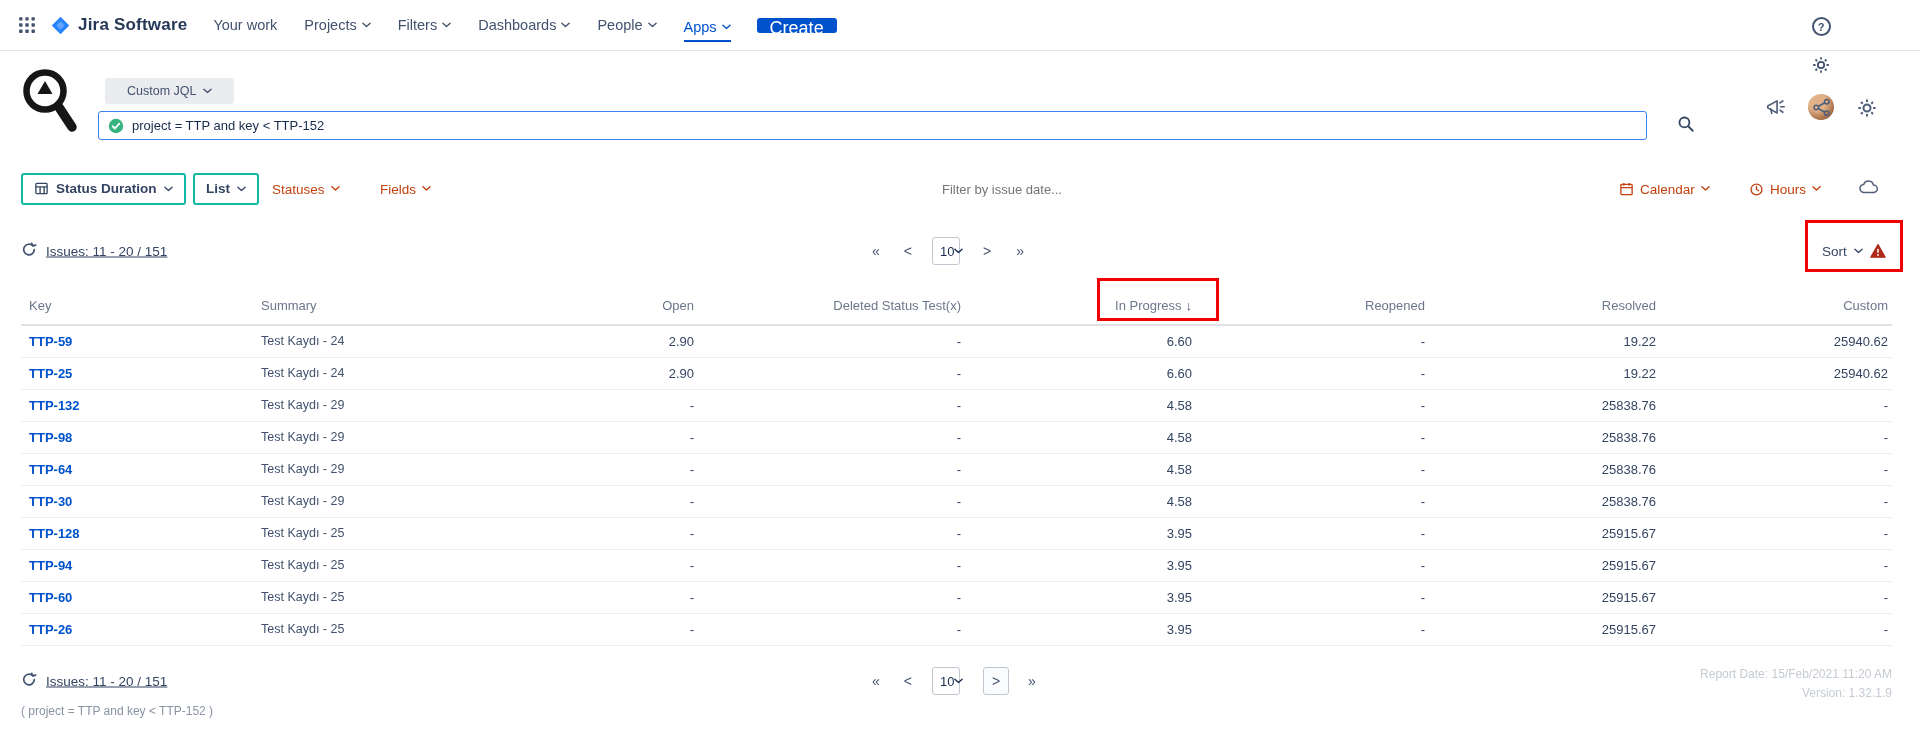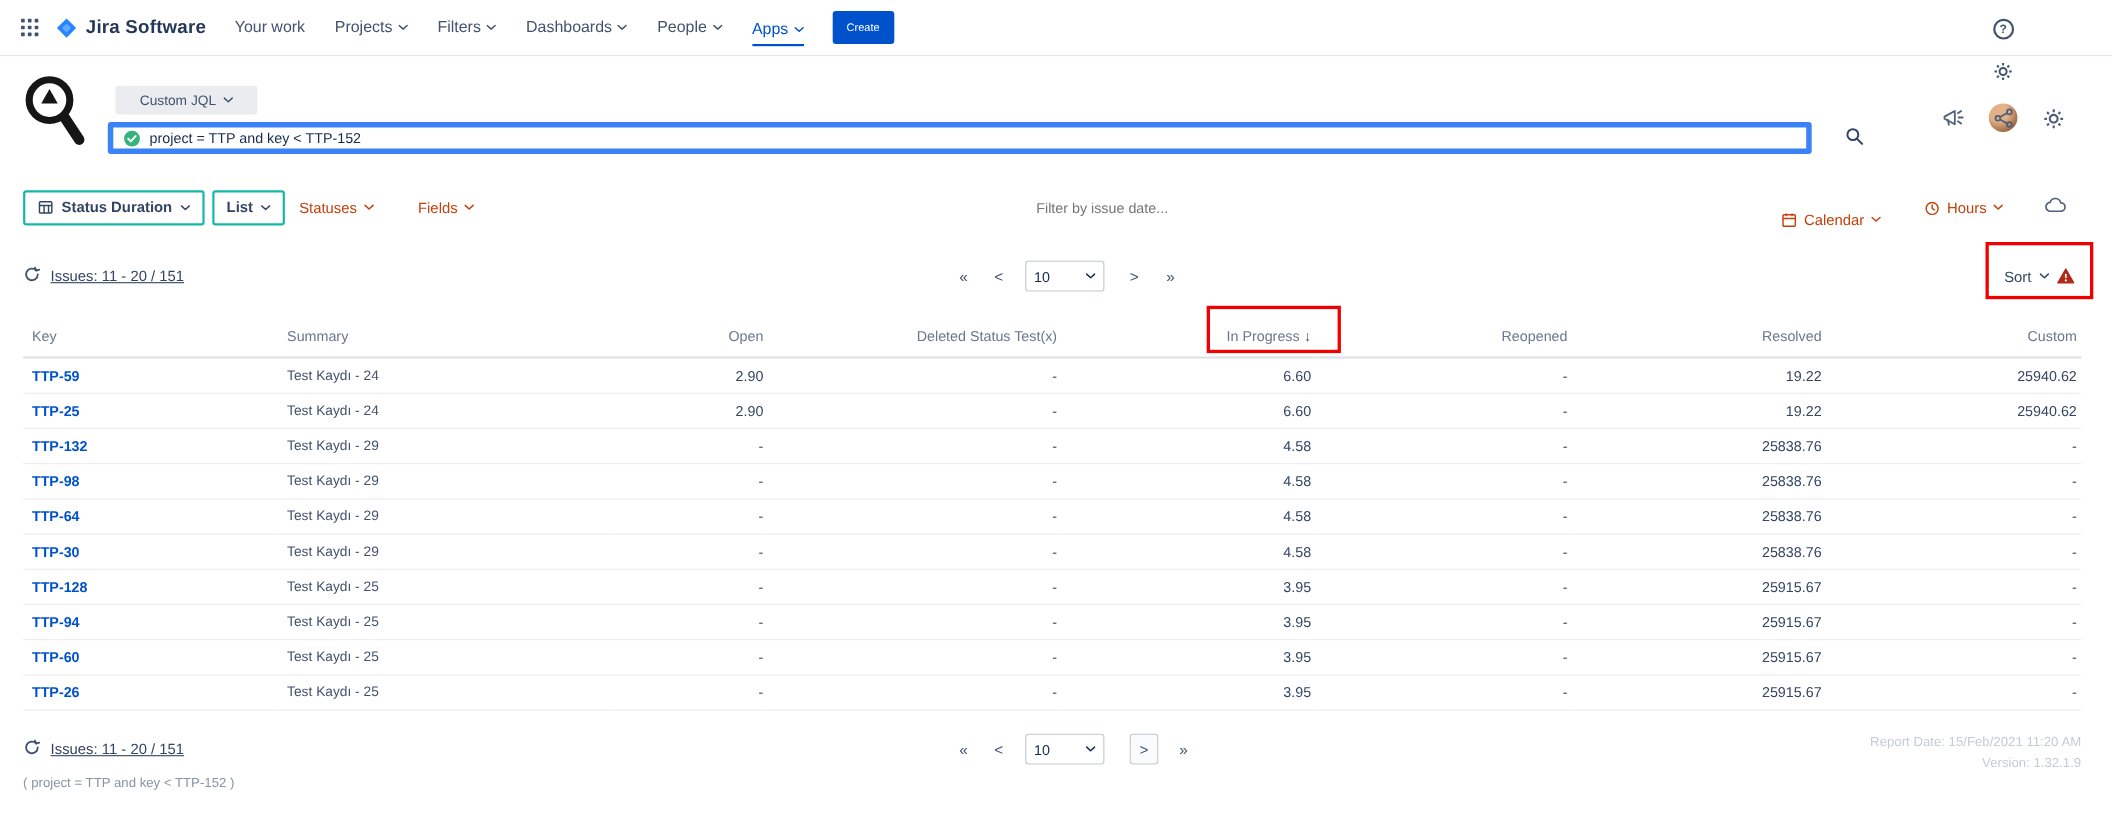--- a/index.html
+++ b/index.html
@@ -21,39 +21,39 @@
     border-bottom:1px solid #E1E4E8;display:flex;align-items:center;}
   .nav-left{display:flex;align-items:center;padding-left:18px;height:100%;}
   .appswitch{color:#42526E;margin-right:14px;display:flex;cursor:pointer;}
   .brand{display:flex;align-items:center;gap:7px;margin-right:26px;cursor:pointer;}
   .brand-text{font-size:17px;font-weight:600;color:#253858;letter-spacing:.2px;}
   .navlinks{display:flex;align-items:center;gap:27px;height:100%;}
   .nav-item{display:inline-flex;align-items:center;gap:5px;font-size:14.5px;color:#42526E;
     text-decoration:none;cursor:pointer;padding:4px 0;}
   .nav-item.active{color:var(--accent);border-bottom:2px solid var(--accent);padding-bottom:5px;margin-bottom:-7px;}
   .create-btn{margin-left:26px;background:var(--accent);color:#fff;border:none;border-radius:3px;
-    height:30px;padding:0 13px;font-size:10px;font-family:inherit;cursor:pointer;}
+    height:15px;padding:0 13px;font-size:18px;font-family:inherit;cursor:pointer;}
   .nav-right{margin-left:auto;display:flex;align-items:center;gap:19px;flex-direction:column;}
   .nav-search{width:198px;height:30px;border:1px solid #C1C7D0;border-radius:5px;
     display:flex;align-items:center;gap:7px;padding:0 9px;color:#6B778C;background:#fff;}
   .nav-search input{border:none;outline:none;font-family:inherit;font-size:13.5px;width:100%;color:#172B4D;background:transparent;}
   .nav-icon{color:#42526E;display:flex;cursor:pointer;}
   .help-badge{width:19px;height:19px;border:2px solid #42526E;border-radius:50%;display:flex;
     align-items:center;justify-content:center;font-size:11px;font-weight:bold;color:#42526E;cursor:pointer;}
   .avatar{width:26px;height:26px;border-radius:50%;cursor:pointer;
     background:radial-gradient(circle at 35% 30%,#e2b188 0 35%,#a8714a 70%,#6e4630 100%);}
 
   
   .querybar{position:absolute;top:51px;left:0;right:0;height:115px;}
   .querybar>*{position:absolute;}
   .app-logo{left:20px;top:14px;}
   .jql-chip{left:105px;top:27px;height:26px;background:#EBECF0;border:none;border-radius:3px;
     display:inline-flex;align-items:center;gap:7px;padding:0 22px;font-family:inherit;
     font-size:12.5px;color:#42526E;cursor:pointer;}
-  .jql-field{left:98px;top:60px;width:1549px;height:29px;border:5px solid #3b82f6;border-radius:3px;
+  .jql-field{left:98px;top:60px;width:1549px;height:29px;border:1px solid #3b82f6;border-radius:3px;
     display:flex;align-items:center;gap:8px;padding:0 9px;background:#fff;}
   .jql-text{font-size:13px;color:#172B4D;flex:1;outline:none;border:none;font-family:inherit;background:transparent;}
   .jql-search{left:1677px;top:64px;color:#344563;cursor:pointer;}
   .qb-icon{top:46px;color:#505F79;cursor:pointer;}
   .qb-megaphone{left:1765px;}
   .qb-share{left:1811px;}
   .qb-gear{left:1856px;}
 
   
   .toolbar{position:absolute;top:171px;left:0;right:0;height:35px;}
@@ -61,35 +61,35 @@
   .tb-btn{border:2px solid #14b8a6;border-radius:3px;background:#fff;height:32px;
     display:inline-flex;align-items:center;gap:7px;padding:0 11px;font-family:inherit;
     font-size:13.5px;font-weight:bold;color:#344563;cursor:pointer;}
   .view-btn{left:21px;}
   .list-btn{left:193px;}
   .tb-dd{display:inline-flex;align-items:center;gap:6px;font-size:13.5px;color:#c2410c;cursor:pointer;}
   .dd-statuses{left:272px;}
   .dd-fields{left:380px;}
   .date-filter{left:1002px;transform:translate(-50%,-50%);color:#7A869A;font-size:13px;
     border:none;background:transparent;font-family:inherit;width:220px;text-align:center;outline:none;}
-  .grp-calendar{left:1619px;margin-top:11px;}
+  .grp-calendar{left:1619px;}
   .grp-hours{left:1749px;}
   .tb-cloud{left:1859px;color:#505F79;cursor:pointer;}
 
   
   .results-head{position:absolute;top:230px;left:0;right:0;height:42px;}
   .results-foot{position:absolute;top:662px;left:0;right:0;height:38px;}
   .issues-group{position:absolute;left:21px;top:50%;transform:translateY(-50%);
     display:flex;align-items:center;gap:9px;font-size:13.5px;color:#344563;text-decoration:underline;}
   .ic-refresh{color:#42526E;cursor:pointer;}
   .pager{position:absolute;left:872px;top:50%;transform:translateY(-50%);display:flex;align-items:center;}
   .pg{font-size:14px;color:#42526E;cursor:pointer;}
   .pg.first{margin-right:24px;}
   .pg.prev{margin-right:20px;}
-  .page-select{width:72px;height:28px;border:1px solid #C1C7D0;border-radius:3px;background:#fff;
+  .page-select{width:28px;height:28px;border:1px solid #C1C7D0;border-radius:3px;background:#fff;
     display:flex;align-items:center;justify-content:space-between;padding:0 7px;
     font-size:13px;color:#172B4D;cursor:pointer;margin-right:23px;}
   .pg.next{margin-right:25px;}
   .pg-box{width:26px;height:28px;border:1px solid #C1C7D0;border-radius:3px;background:#FAFBFC;
     display:flex;align-items:center;justify-content:center;margin-right:19px;cursor:pointer;
     font-size:14px;color:#42526E;}
   .sort-group{position:absolute;left:1822px;top:50%;transform:translateY(-50%);
     display:flex;align-items:center;gap:7px;font-size:13.5px;color:#344563;cursor:pointer;}
   .report-block{position:absolute;right:28px;top:3px;text-align:right;font-size:12px;
     line-height:19px;color:#C5CBD3;}

